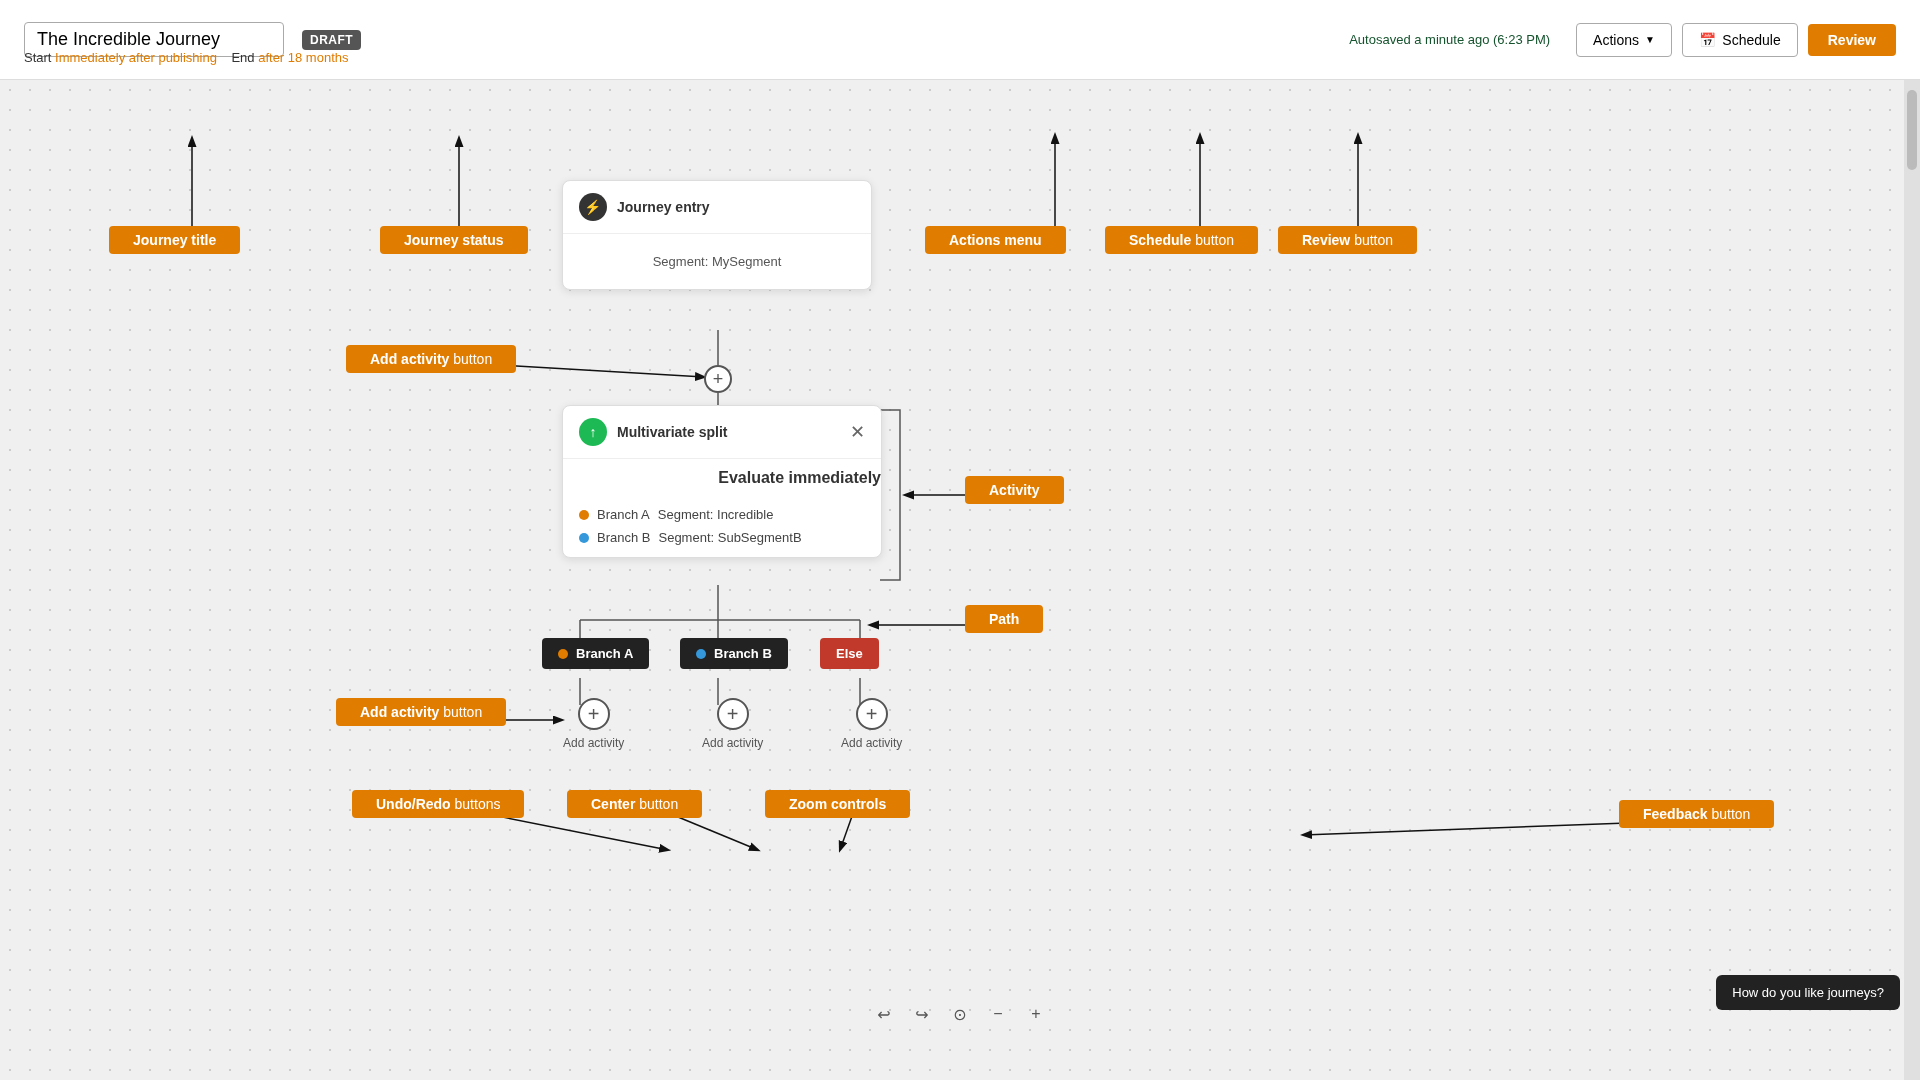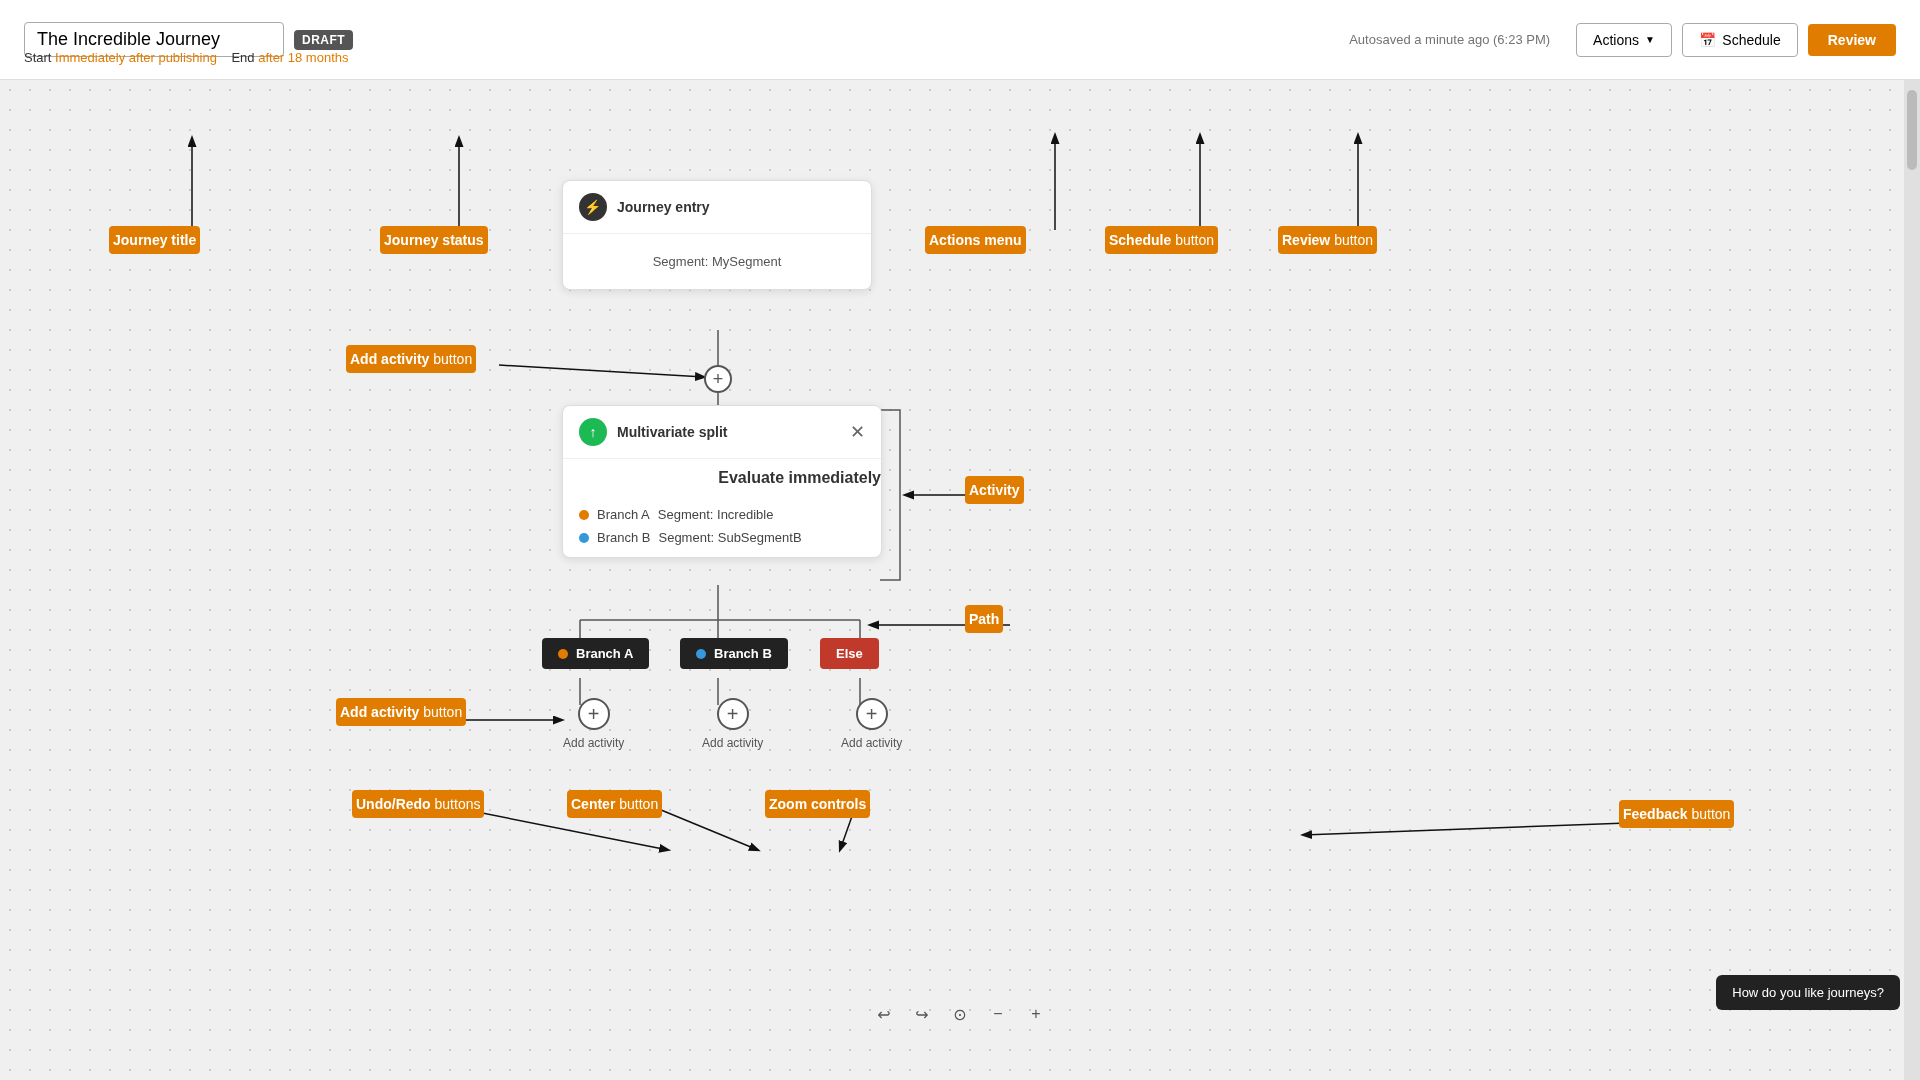--- a/index.html
+++ b/index.html
@@ -53,21 +53,21 @@
       top: 50px;
     }
 
     #start-end-info .link-text {
       color: #e07c00;
       cursor: pointer;
     }
 
     #autosave-text {
       font-size: 13px;
-      color: #737373;
+      color: #14532d;
       margin-left: auto;
       margin-right: 16px;
     }
 
     .topbar-btn {
       border: 1px solid #aaa;
       background: #fff;
       border-radius: 4px;
       padding: 8px 16px;
       font-size: 14px;
@@ -101,21 +101,21 @@
       overflow: hidden;
     }
 
     
     .annotation-label {
       position: absolute;
       background: #e07c00;
       color: #fff;
       font-size: 14px;
       font-weight: normal;
-      padding: 6px 4px;
+      padding: 6px 24px;
       border-radius: 4px;
       white-space: nowrap;
       z-index: 20;
     }
 
     .annotation-label b {
       font-weight: bold;
     }
 
     
@@ -337,21 +337,21 @@
       color: #333;
       text-align: right;
       padding: 10px 0 4px;
     }
   </style>
 </head>
 <body>
 
 <div id="topbar">
   <div style="display:flex;flex-direction:column;gap:4px;">
-    <div style="display:flex;align-items:center;">
+    <div style="display:flex;align-items:center;gap:8px;">
       <input id="journey-title-input" type="text" value="The Incredible Journey" style="">
       <span id="draft-badge">DRAFT</span>
     </div>
     <div id="start-end-info">
       <span>Start</span>
       <span class="link-text">Immediately after publishing</span>
       &nbsp;&nbsp;
       <span>End</span>
       <span class="link-text">after 18 months</span>
     </div>

